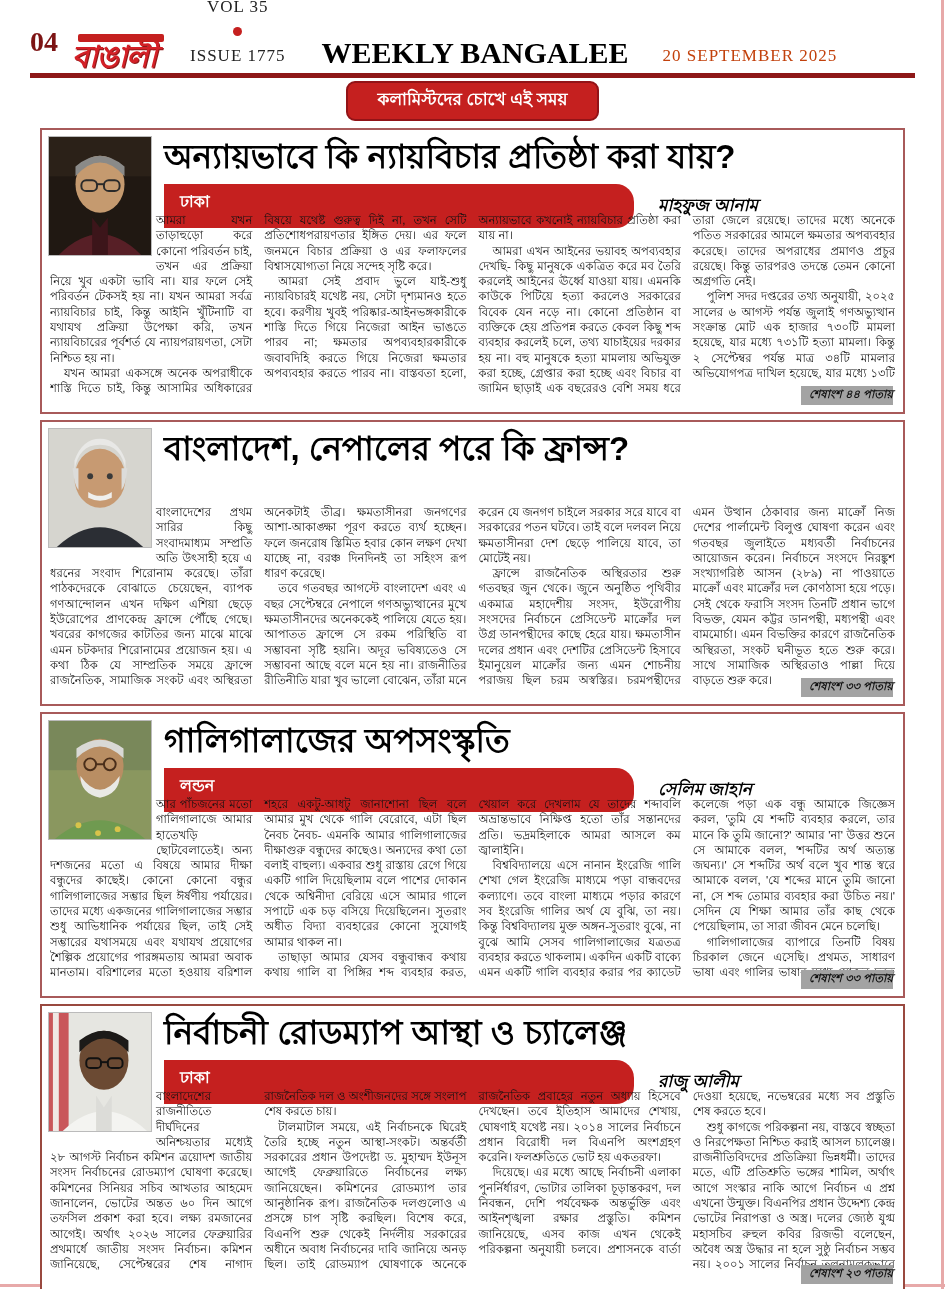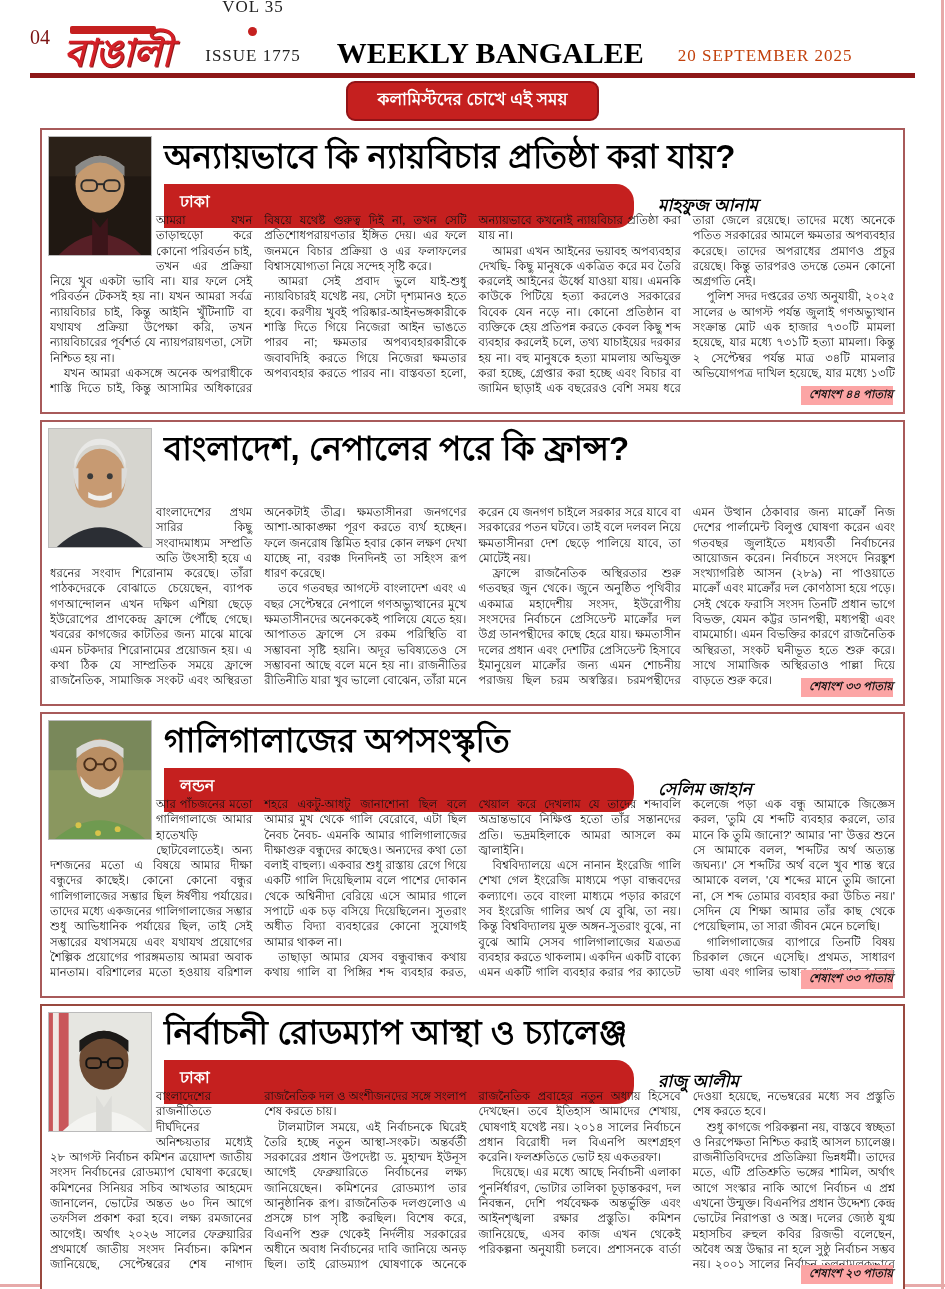--- a/index.html
+++ b/index.html
@@ -7,24 +7,24 @@
   .page {
     position:relative; width:945px; height:1289px; margin:0 auto;
     background:#ffffff; overflow:hidden;
     font-family:"Liberation Sans", sans-serif; color:#111;
   }
   .page-edge-right { position:absolute; top:0; right:1px; width:3px; height:100%; background:#e7a9a9; }
   .page-edge-bottom { position:absolute; left:0; bottom:2px; width:100%; height:3px; background:#e7a9a9; }
 
   
   .masthead-bar { display:flex; align-items:flex-end; margin:26px 30px 0 30px; height:46px; }
-  .page-number { font-family:"Liberation Serif", serif; font-weight:normal; font-size:20px; color:#7d1414; margin-right:14px; align-self:flex-start; }
+  .page-number { font-family:"Liberation Serif", serif; font-weight:bold; font-size:28px; color:#7d1414; margin-right:14px; align-self:flex-start; }
   .logo { position:relative; margin-right:34px; line-height:1; padding-top:10px; }
   .logo-strip { position:absolute; top:2px; left:6px; width:86px; height:8px; background:#c5201f; border-radius:2px; }
-  .logo-text { font-weight:bold; font-size:38px; color:#d42027; font-style:italic; text-shadow:1px 1px 0 #8e1818; letter-spacing:-1px; }
+  .logo-text { font-weight:bold; font-size:30px; color:#d42027; font-style:italic; text-shadow:1px 1px 0 #8e1818; letter-spacing:-1px; }
   .vol-issue { font-family:"Liberation Serif", serif; font-size:17px; letter-spacing:1px; color:#222; display:flex; align-items:center; gap:10px; margin:0 36px 6px 0; white-space:nowrap;flex-direction:column; }
   .red-dot { width:9px; height:9px; border-radius:50%; background:#c5201f; display:inline-block; }
   .masthead-title { font-family:"Liberation Serif", serif; font-weight:bold; font-size:30px; letter-spacing:0px; color:#000; margin:0 34px 2px 0; white-space:nowrap; }
   .masthead-date { font-family:"Liberation Serif", serif; font-size:17px; letter-spacing:1px; color:#c2410c; margin-bottom:6px; white-space:nowrap; }
   .masthead-rule { height:5px; background:#8e1818; margin:1px 30px 0 30px; }
 
   .section-banner-wrap { text-align:center; margin-top:3px; }
   .section-banner {
     display:inline-block; background:#c5201f; border:2px solid #921317; border-radius:9px;
     color:#fff; font-weight:bold; font-size:17px; padding:3px 30px 5px 30px;
@@ -49,21 +49,21 @@
 
   .art-body {
     position:absolute; left:8px; right:8px; top:83px; bottom:8px;
     column-count:4; column-gap:12px; column-fill:auto;
     font-size:11.5px; line-height:1.33; text-align:justify; overflow:hidden;
   }
   .wrap-spacer { float:left; width:106px; height:47px; }
   .art-body p.para { text-indent:14px; }
   .art-body p.para.first { text-indent:0; }
   .continuation {
-    position:absolute; right:10px; bottom:7px; background:#fca5a5; padding-left:8px;
+    position:absolute; right:10px; bottom:7px; background:#a3a3a3; padding-left:8px;
     font-weight:bold; font-style:italic; font-size:11.5px;
   }
 </style>
 </head>
 <body>
 
 <div class="page">
   <div class="page-edge-right"></div>
   <div class="page-edge-bottom"></div>
 

